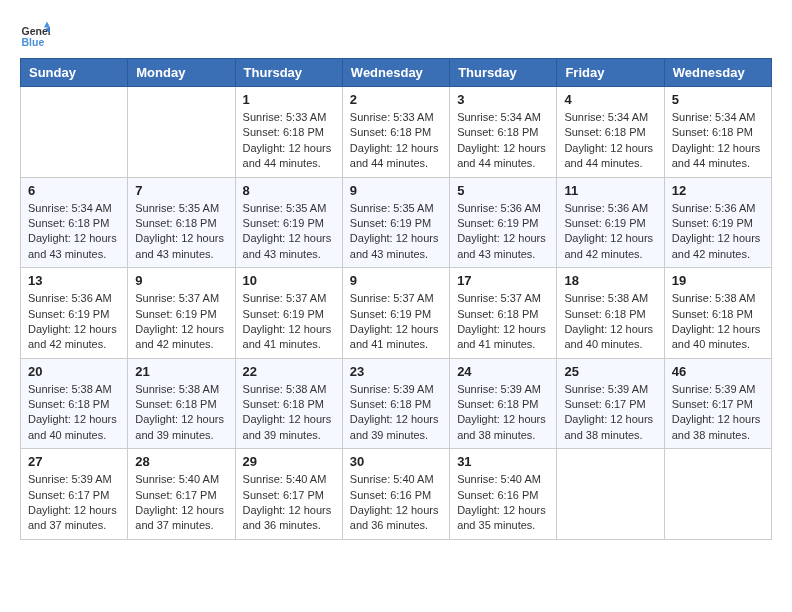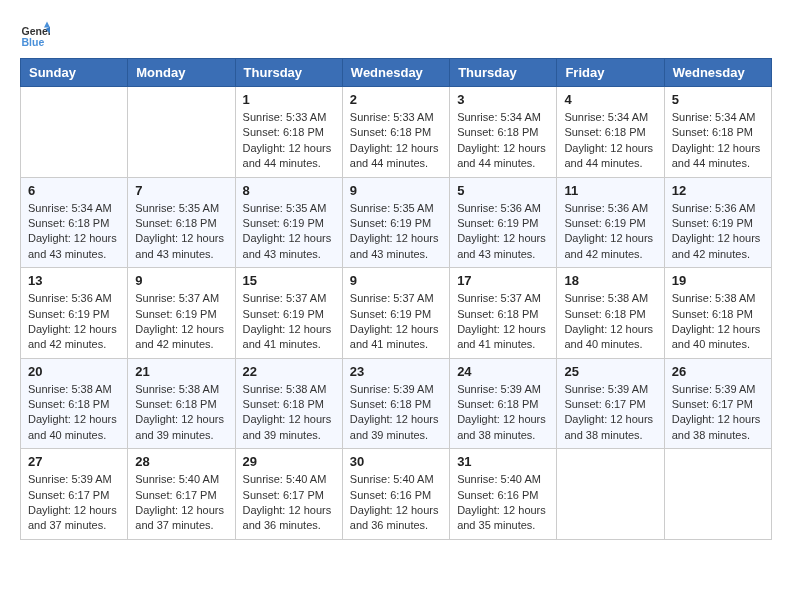--- a/index.html
+++ b/index.html
@@ -201,21 +201,21 @@
 Sunset: 6:19 PM
 Daylight: 12 hours and 42 minutes.</div>
         </td>
         <td>
           <div class="day-number">9</div>
           <div class="day-info" style="white-space: pre-line;">Sunrise: 5:37 AM
 Sunset: 6:19 PM
 Daylight: 12 hours and 42 minutes.</div>
         </td>
         <td>
-          <div class="day-number">15</div>
+          <div class="day-number">10</div>
           <div class="day-info" style="white-space: pre-line;">Sunrise: 5:37 AM
 Sunset: 6:19 PM
 Daylight: 12 hours and 41 minutes.</div>
         </td>
         <td>
           <div class="day-number">9</div>
           <div class="day-info" style="white-space: pre-line;">Sunrise: 5:37 AM
 Sunset: 6:19 PM
 Daylight: 12 hours and 41 minutes.</div>
         </td>
@@ -269,21 +269,21 @@
 Sunset: 6:18 PM
 Daylight: 12 hours and 38 minutes.</div>
         </td>
         <td>
           <div class="day-number">25</div>
           <div class="day-info" style="white-space: pre-line;">Sunrise: 5:39 AM
 Sunset: 6:17 PM
 Daylight: 12 hours and 38 minutes.</div>
         </td>
         <td>
-          <div class="day-number">26</div>
+          <div class="day-number">46</div>
           <div class="day-info" style="white-space: pre-line;">Sunrise: 5:39 AM
 Sunset: 6:17 PM
 Daylight: 12 hours and 38 minutes.</div>
         </td>
       </tr>
       <tr>
         <td>
           <div class="day-number">27</div>
           <div class="day-info" style="white-space: pre-line;">Sunrise: 5:39 AM
 Sunset: 6:17 PM

